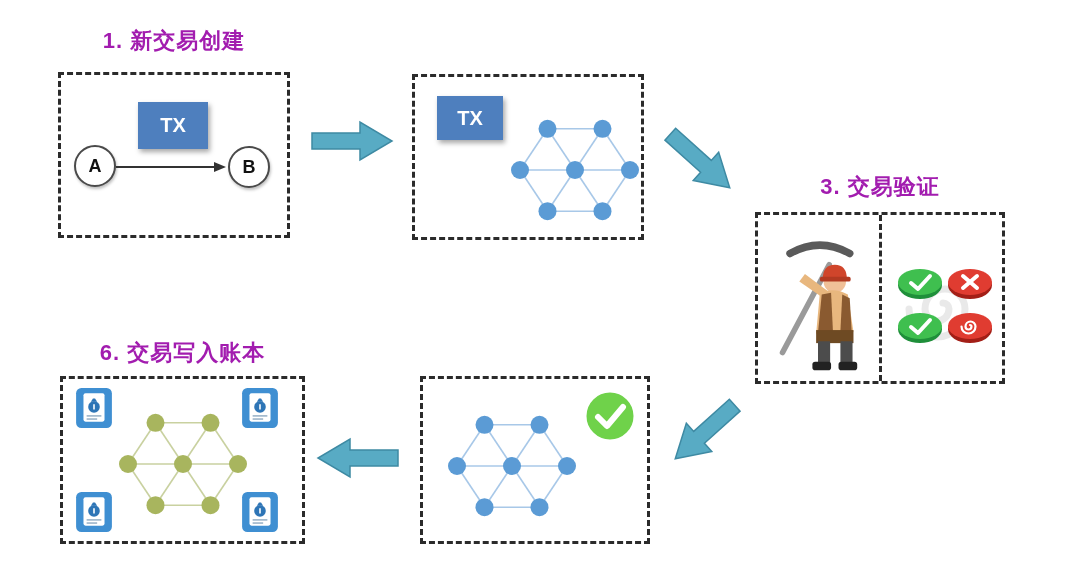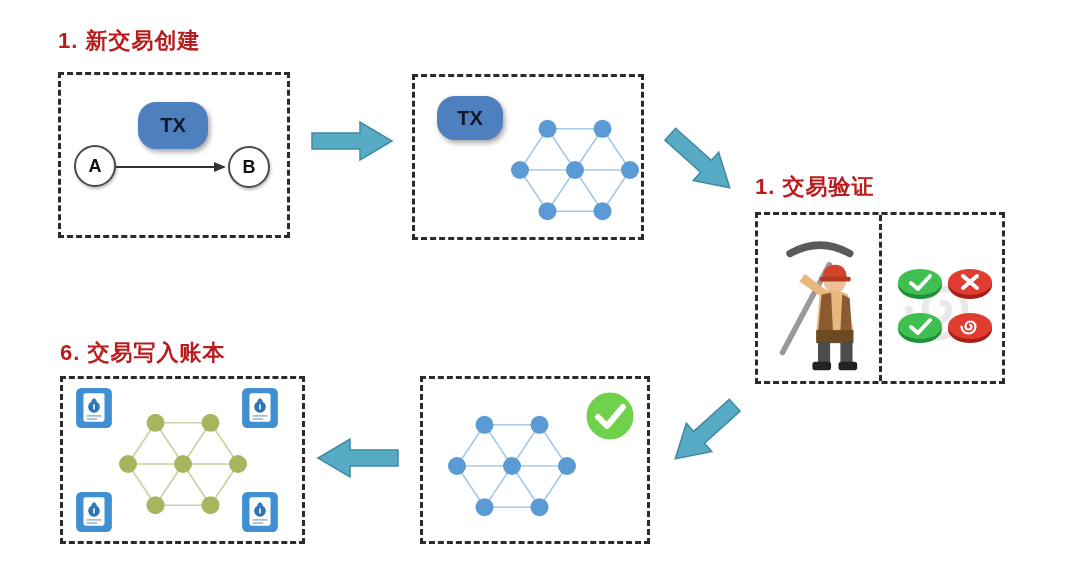--- a/index.html
+++ b/index.html
@@ -1,24 +1,24 @@
 <!DOCTYPE html>
 <html style="--border: #2b2b2b; --arrow: #58abc4; --arrow-edge: #3e8aa3; --tx-box: #4e7fbe; --network-blue: #5b9bd5; --network-blue-line: #a8c8e8; --network-olive: #a8b55e; --network-olive-line: #c9d1a0; --check-green: #6fd24a; --coin-green: #3fbf4f; --coin-green-dark: #1f8f3a; --coin-red: #e03c31; --coin-red-dark: #a31f17; --ledger-blue: #3f8fd2;"><head>
 <meta charset="utf-8">
 <style>
   * { margin:0; padding:0; box-sizing:border-box; }
   html,body { background:#ffffff; }
   body { font-family:"Liberation Sans","DejaVu Sans",sans-serif; }
   .canvas { position:relative; width:1080px; height:571px; background:#fff; overflow:hidden; }
 
   .step-box { position:absolute; border:3px dashed var(--border,#2b2b2b); background:transparent; }
-  .step-title { position:absolute; font-size:22px; font-weight:700; color:#b91c1c; white-space:nowrap; letter-spacing:1px; }
-
-  .tx-box { position:absolute; background:var(--tx-box,#4e7fbe); color:#0f172a; font-weight:700; font-size:20px;
-            display:flex; align-items:center; justify-content:center; box-shadow:2px 3px 5px rgba(0,0,0,.35);border-radius:18px; }
+  .step-title { position:absolute; font-size:22px; font-weight:700; color:#a21caf; text-align:center; white-space:nowrap; letter-spacing:1px; }
+
+  .tx-box { position:absolute; background:var(--tx-box,#4e7fbe); color:#ffffff; font-weight:700; font-size:20px;
+            display:flex; align-items:center; justify-content:center; box-shadow:2px 3px 5px rgba(0,0,0,.35); }
 
   .node-circle { position:absolute; width:42px; height:42px; border-radius:50%; background:#fff;
                  border:2px solid #4a4a4a; display:flex; align-items:center; justify-content:center;
                  font-weight:700; font-size:18px; color:#111; box-shadow:1px 2px 3px rgba(0,0,0,.25); }
 
   svg { position:absolute; overflow:visible; }
 
   .block-arrow polygon { fill:var(--arrow,#58abc4); stroke:var(--arrow-edge,#3e8aa3); stroke-width:1.5; }
 
   .net .net-lines line { stroke:var(--network-blue-line,#a8c8e8); stroke-width:1.6; }
@@ -94,21 +94,21 @@
       <circle cx="37.5" cy="14.8" r="9"></circle>
         <circle cx="92.5" cy="14.8" r="9"></circle>
       <circle cx="65" cy="56" r="9"></circle>
     </g>
   </svg>
 
   <svg class="block-arrow" style="left:660px; top:140px; width:80px; height:42px; transform:rotate(42deg);" viewBox="0 0 80 42">
     <polygon points="0,13 48,13 48,2 80,21 48,40 48,29 0,29"></polygon>
   </svg>
 
-  <div class="step-title" style="left:755px; top:172px; width:250px;">1. 交易验证</div>
+  <div class="step-title" style="left:755px; top:172px; width:250px;">3. 交易验证</div>
 
   <div class="step-box" style="left:755px; top:212px; width:250px; height:172px;">
     <div class="divider" style="left:121px; top:0; height:100%;"></div>
   </div>
 
   <svg style="left:762px; top:228px; width:112px; height:150px;" viewBox="0 0 120 150">
     <line x1="22" y1="128" x2="72" y2="34" stroke="#9a9a9a" stroke-width="6" stroke-linecap="round"></line>
     <path d="M30 22 Q62 4 94 22" fill="none" stroke="#5a5a5a" stroke-width="8" stroke-linecap="round"></path>
     <path d="M66 70 L40 52 L46 44 L70 62 Z" fill="#e8b77e"></path>
     <circle cx="78" cy="52" r="12" fill="#f0c098"></circle>

